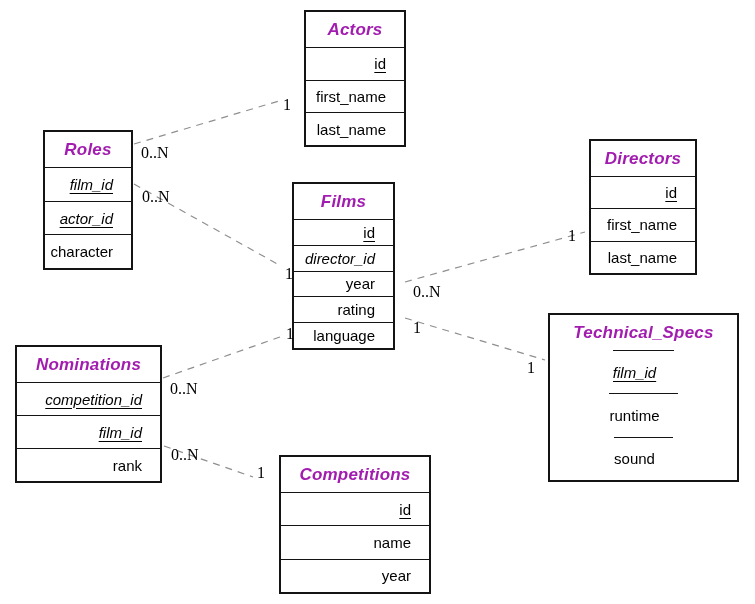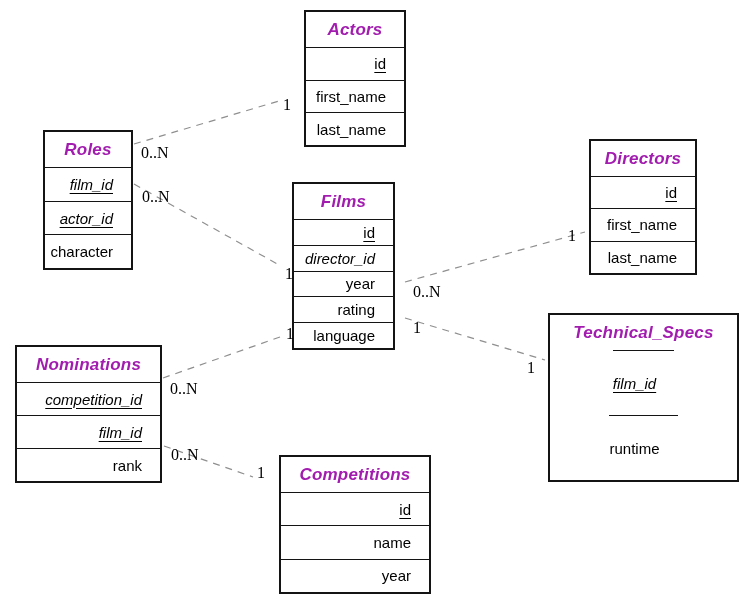--- a/index.html
+++ b/index.html
@@ -116,20 +116,23 @@
       </div>
       <div class="entity" style="left: 548px; top: 313px; width: 191px; height: 169px; align-items: center;">
     <div class="entity-title">Technical_Specs</div>
 
   <div class="entity-row">
       <span class="field-label pk fk">film_id</span>
     </div>
         <div class="entity-row">
       <span class="field-label">runtime</span>
     </div>
+        <div class="entity-row">
+      <span class="field-label">sound</span>
+    </div>
       </div>
       <div class="entity" style="left: 279px; top: 455px; width: 152px; height: 139px;">
     <div class="entity-title">Competitions</div>
 
   <div class="entity-row">
       <span class="field-label pk">id</span>
     </div>
         <div class="entity-row">
       <span class="field-label">name</span>
     </div>

